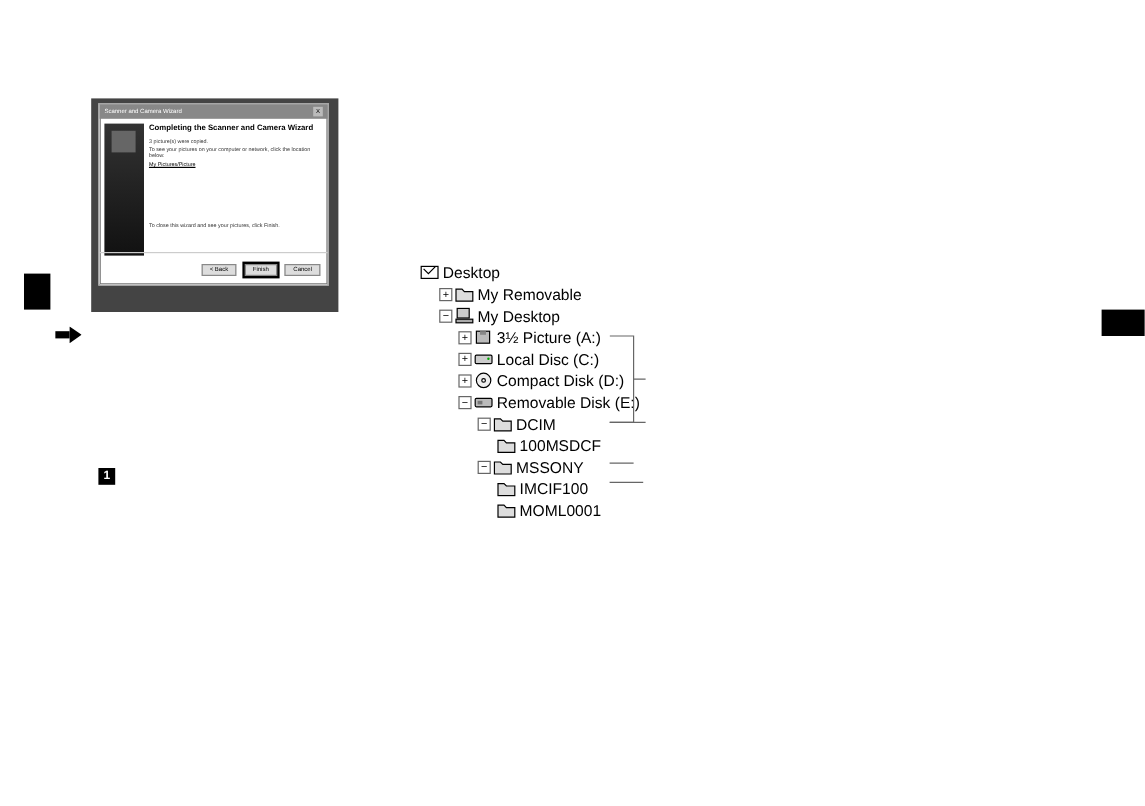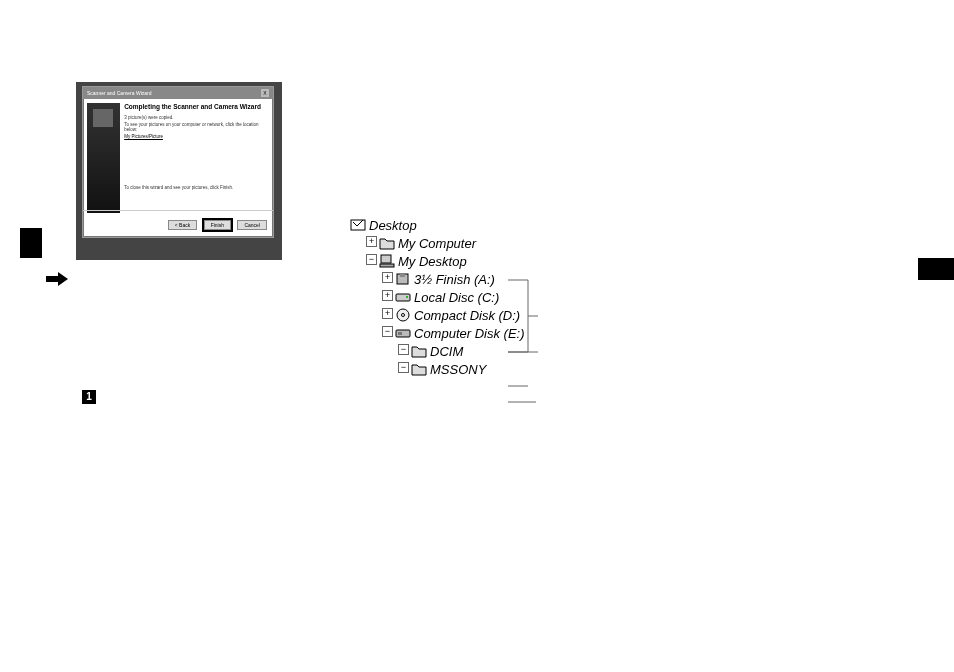--- a/index.html
+++ b/index.html
@@ -27,21 +27,21 @@
   .wizard-footer { position:absolute; bottom:4px; left:0; right:0; text-align:right; padding:2px 6px; border-top:1px solid #ccc; }
   .wizard-btn { display:inline-block; font-size:5px; padding:1px 6px; background:#ddd; border:1px solid #888; margin-left:2px; }
   .wizard-btn.focus { outline:2px solid #000; outline-offset:0; }
 
   .arrow { position:absolute; left:46px; top:272px; }
 
   .step-badge { position:absolute; left:82px; top:390px; width:14px; height:14px; background:#000; color:#fff; font-size:10px; font-weight:bold; text-align:center; line-height:14px; }
 
   
   .tree { position:absolute; left:350px; top:218px; font-family: Tahoma, Arial, sans-serif; font-size:13px; color:#000; }
-  .tree-row { display:flex; height:18px; position:relative;font-style:italic; }
+  .tree-row { display:flex; align-items:center; height:18px; position:relative; }
   .tree-indent { display:inline-block; width:16px; height:18px; position:relative; }
   .exp { width:11px; height:11px; border:1px solid #666; background:#fff; font-size:9px; line-height:9px; text-align:center; color:#000; display:inline-flex; align-items:center; justify-content:center; margin-right:2px; }
   .tree-icon { width:16px; height:14px; display:inline-flex; align-items:center; justify-content:center; margin-right:3px; }
   .tree-label { white-space:nowrap; }
 
 </style>
 </head>
 <body>
 
 <div class="side-block"></div>
@@ -95,21 +95,21 @@
   </div>
 
   <div class="tree-row">
     <span class="tree-indent"></span>
     <span class="exp">+</span>
     <span class="tree-icon">
       <svg width="16" height="14">
           <polygon points="1,3 6,3 8,5 15,5 15,13 1,13" fill="#ddd" stroke="#000"></polygon>
         </svg>
     </span>
-    <span class="tree-label">My Computer</span>
+    <span class="tree-label">My Removable</span>
   </div>
 
   <div class="tree-row">
     <span class="tree-indent"></span>
     <span class="exp">−</span>
     <span class="tree-icon">
       <svg width="16" height="14">
           <rect x="2" y="1" width="10" height="8" fill="#ccc" stroke="#000"></rect>
           <rect x="1" y="10" width="14" height="3" fill="#aaa" stroke="#000"></rect>
         </svg>
@@ -120,21 +120,21 @@
   <div class="tree-row">
     <span class="tree-indent"></span>
       <span class="tree-indent"></span>
     <span class="exp">+</span>
     <span class="tree-icon">
       <svg width="16" height="14">
           <rect x="2" y="2" width="11" height="10" fill="#bbb" stroke="#000"></rect>
           <rect x="5" y="2" width="5" height="3" fill="#888"></rect>
         </svg>
     </span>
-    <span class="tree-label">3½ Finish (A:)</span>
+    <span class="tree-label">3½ Picture (A:)</span>
   </div>
 
   <div class="tree-row">
     <span class="tree-indent"></span>
       <span class="tree-indent"></span>
     <span class="exp">+</span>
     <span class="tree-icon">
       <svg width="16" height="14">
           <rect x="1" y="4" width="14" height="7" rx="1" fill="#ccc" stroke="#000"></rect>
           <circle cx="12" cy="7" r="1" fill="#0a0"></circle>
@@ -159,51 +159,87 @@
   <div class="tree-row">
     <span class="tree-indent"></span>
       <span class="tree-indent"></span>
     <span class="exp">−</span>
     <span class="tree-icon">
       <svg width="16" height="14">
           <rect x="1" y="4" width="14" height="7" rx="1" fill="#bbb" stroke="#000"></rect>
           <rect x="3" y="6" width="4" height="3" fill="#777"></rect>
         </svg>
     </span>
-    <span class="tree-label">Computer Disk (E:)</span>
+    <span class="tree-label">Removable Disk (E:)</span>
   </div>
 
   <div class="tree-row">
     <span class="tree-indent"></span>
       <span class="tree-indent"></span>
       <span class="tree-indent"></span>
     <span class="exp">−</span>
     <span class="tree-icon">
       <svg width="16" height="14">
           <polygon points="1,3 6,3 8,5 15,5 15,13 1,13" fill="#ddd" stroke="#000"></polygon>
         </svg>
     </span>
     <span class="tree-label">DCIM</span>
   </div>
 
+  <div class="tree-row">
+    <span class="tree-indent"></span>
+      <span class="tree-indent"></span>
+      <span class="tree-indent"></span>
+      <span class="tree-indent"></span>
+    <span class="tree-icon">
+      <svg width="16" height="14">
+          <polygon points="1,3 6,3 8,5 15,5 15,13 1,13" fill="#ddd" stroke="#000"></polygon>
+        </svg>
+    </span>
+    <span class="tree-label">100MSDCF</span>
+  </div>
 
   <div class="tree-row">
     <span class="tree-indent"></span>
       <span class="tree-indent"></span>
       <span class="tree-indent"></span>
     <span class="exp">−</span>
     <span class="tree-icon">
       <svg width="16" height="14">
           <polygon points="1,3 6,3 8,5 15,5 15,13 1,13" fill="#ddd" stroke="#000"></polygon>
         </svg>
     </span>
     <span class="tree-label">MSSONY</span>
   </div>
 
-
+  <div class="tree-row">
+    <span class="tree-indent"></span>
+      <span class="tree-indent"></span>
+      <span class="tree-indent"></span>
+      <span class="tree-indent"></span>
+    <span class="tree-icon">
+      <svg width="16" height="14">
+          <polygon points="1,3 6,3 8,5 15,5 15,13 1,13" fill="#ddd" stroke="#000"></polygon>
+        </svg>
+    </span>
+    <span class="tree-label">IMCIF100</span>
+  </div>
+
+  <div class="tree-row">
+    <span class="tree-indent"></span>
+      <span class="tree-indent"></span>
+      <span class="tree-indent"></span>
+      <span class="tree-indent"></span>
+    <span class="tree-icon">
+      <svg width="16" height="14">
+          <polygon points="1,3 6,3 8,5 15,5 15,13 1,13" fill="#ddd" stroke="#000"></polygon>
+        </svg>
+    </span>
+    <span class="tree-label">MOML0001</span>
+  </div>
 
 </div>
 
 <svg style="position:absolute; left:508px; top:268px;" width="40" height="150">
 
   <path d="M 0 12 H 20 V 84 H 0" stroke="#666" fill="none"></path>
   <path d="M 20 48 H 30" stroke="#666" fill="none"></path>
 
   <path d="M -4 84 H 30" stroke="#666" fill="none"></path>
 

